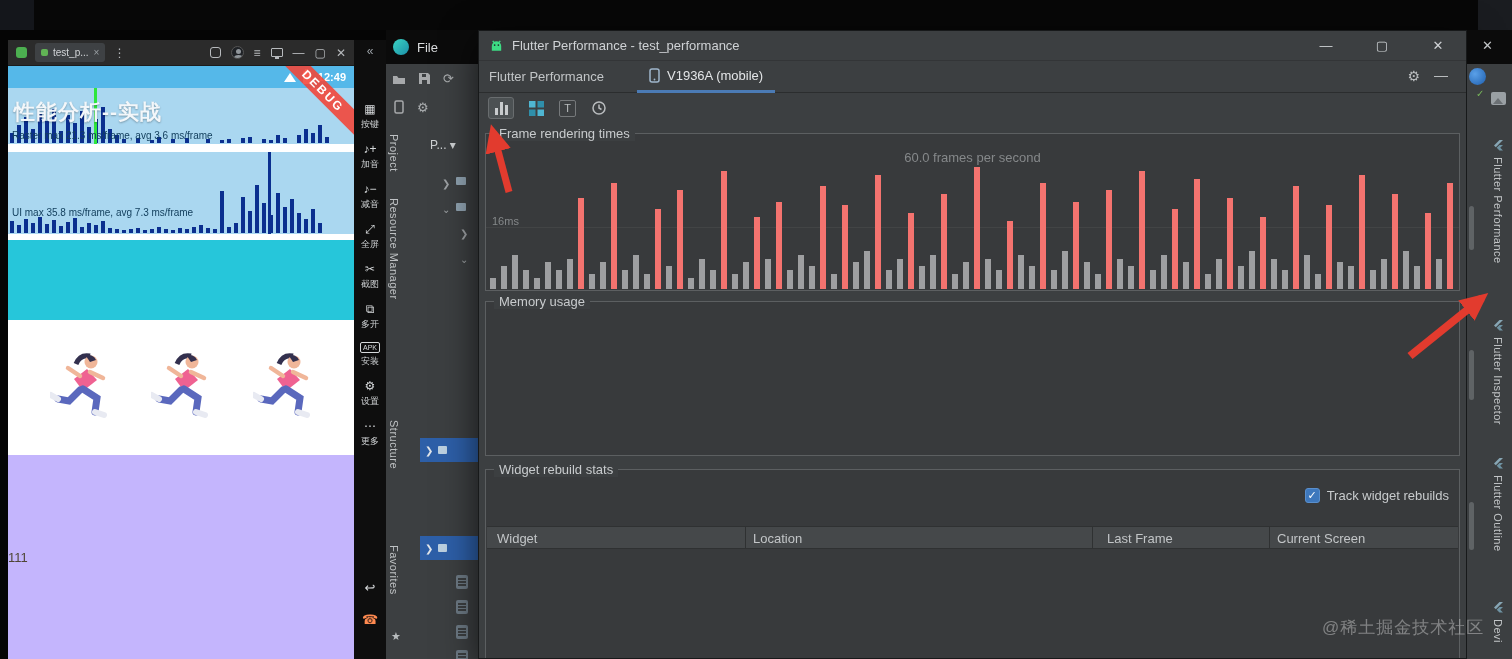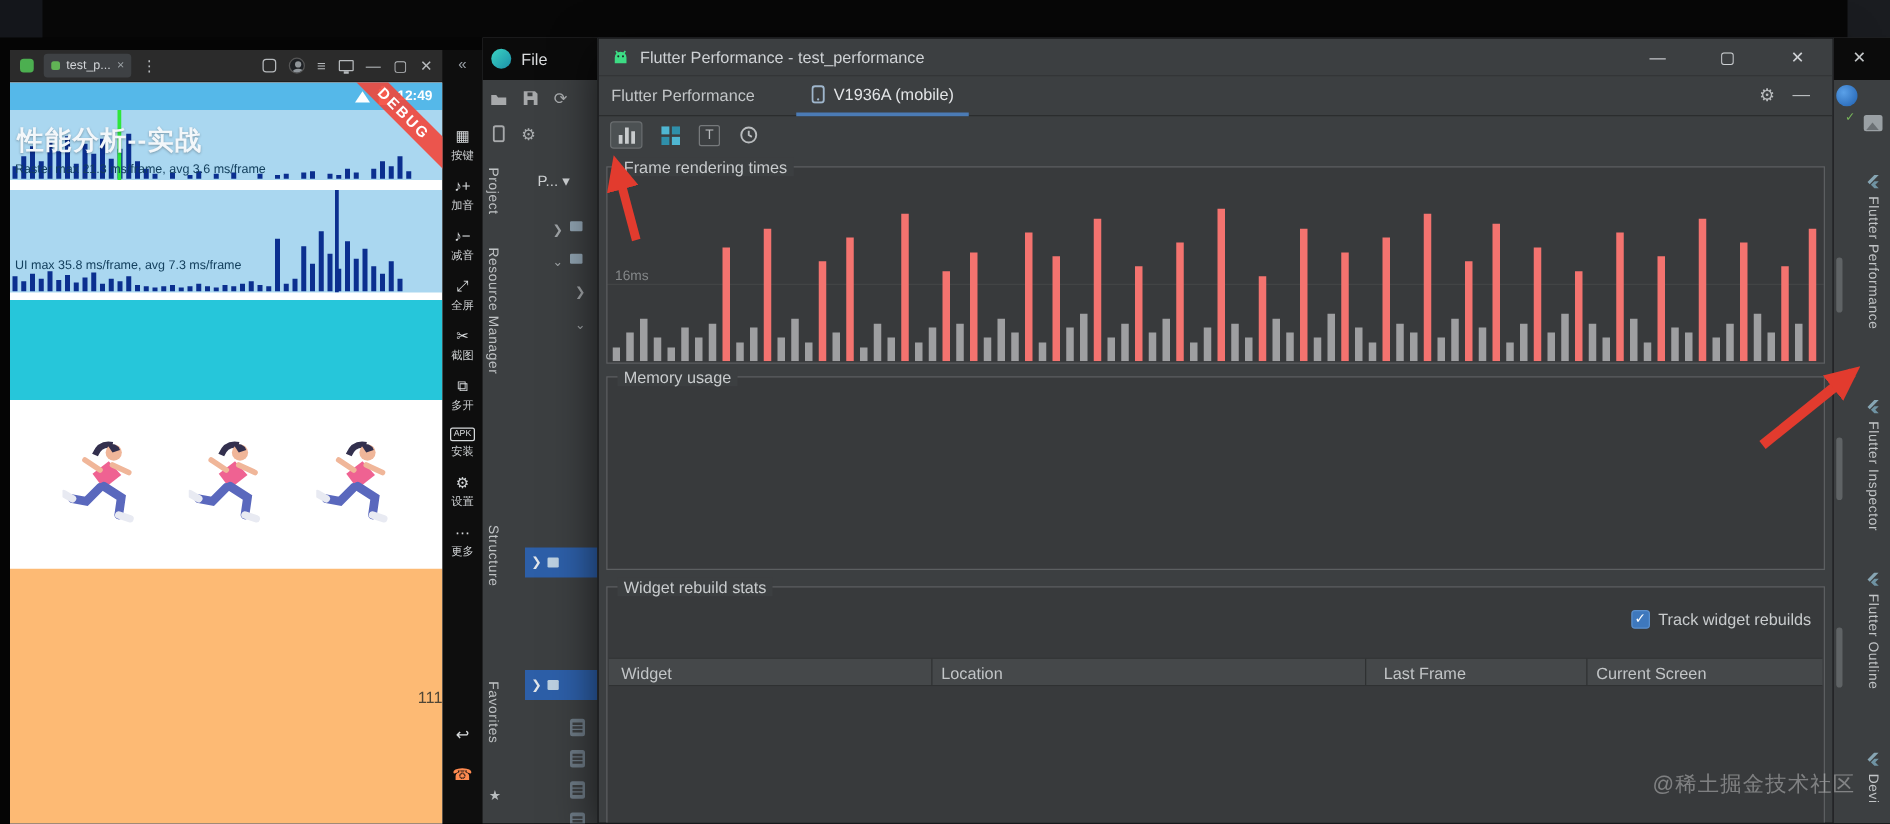--- a/index.html
+++ b/index.html
@@ -55,22 +55,22 @@
   #raster-caption { bottom:3px; }
   #ui-caption { bottom:16px; }
   #app-title { position:absolute; left:6px; top:32px; font-size:21px; font-weight:bold; color:#f3f7fa;
                text-shadow:0 1px 2px rgba(0,0,0,0.3); letter-spacing:1px; z-index:3; }
   #debug-banner { position:absolute; top:16px; right:-38px; width:138px; transform:rotate(45deg);
                   background:rgba(244,67,54,0.88); color:#fff; font-weight:bold; font-size:12px;
                   text-align:center; letter-spacing:2px; padding:2px 0; z-index:4; }
   #cyan-block { position:absolute; top:174px; left:0; width:346px; height:80px; background:#26c6da; }
   #runner-row { position:absolute; top:254px; left:0; width:346px; height:135px; background:#fff;
                 display:flex; align-items:center; justify-content:space-evenly; }
-  #yellow-block { position:absolute; top:389px; left:0; width:346px; height:204px; background:#fdba74;
-                  display:flex; align-items:center; justify-content:flex-end; color:#4f4636; font-size:13px;padding-left:18px; }
+  #yellow-block { position:absolute; top:389px; left:0; width:346px; height:204px; background:#c4b5fd;
+                  display:flex; align-items:center; justify-content:flex-start; color:#4f4636; font-size:13px; }
 
   
   #phone-strip { left:354px; top:40px; width:32px; height:619px; background:#0e0e0e; }
   #strip-collapse { position:absolute; top:4px; width:100%; text-align:center; color:#9aa0a6; font-size:12px; cursor:pointer; }
   #strip-items { position:absolute; top:62px; left:0; right:0; display:flex; flex-direction:column;
                  gap:11px; align-items:center; }
   .ptb-item { display:flex; flex-direction:column; align-items:center; gap:2px; cursor:pointer; }
   .ptb-icon { font-size:12px; color:#d6d9db; height:14px; line-height:14px; }
   .ptb-icon.apk { font-size:7px; border:1px solid #d6d9db; border-radius:2px; padding:1px 2px; height:auto; line-height:1; }
   .ptb-label { font-size:9px; color:#cdd0d2; }
@@ -518,20 +518,21 @@
       <span class="tb-plain">
         <svg width="16" height="16">
           <circle cx="8" cy="8" r="6" fill="none" stroke="#b9bcbe" stroke-width="1.5"></circle>
           <path d="M8 4.5 V8 L10.5 9.5" stroke="#b9bcbe" stroke-width="1.5" fill="none"></path>
         </svg>
       </span>
     </div>
 
     <div class="section" id="sec-frame">
       <span class="sec-label">Frame rendering times</span>
+      <div id="fps-label">60.0 frames per second</div>
       <div id="threshold-line"></div>
       <div id="threshold-label">16ms</div>
       <div id="frame-bars">
           <div class="fbar" style="height: 11px;"></div>
           <div class="fbar" style="height: 23px;"></div>
           <div class="fbar" style="height: 34px;"></div>
           <div class="fbar" style="height: 19px;"></div>
           <div class="fbar" style="height: 11px;"></div>
           <div class="fbar" style="height: 27px;"></div>
           <div class="fbar" style="height: 19px;"></div>

